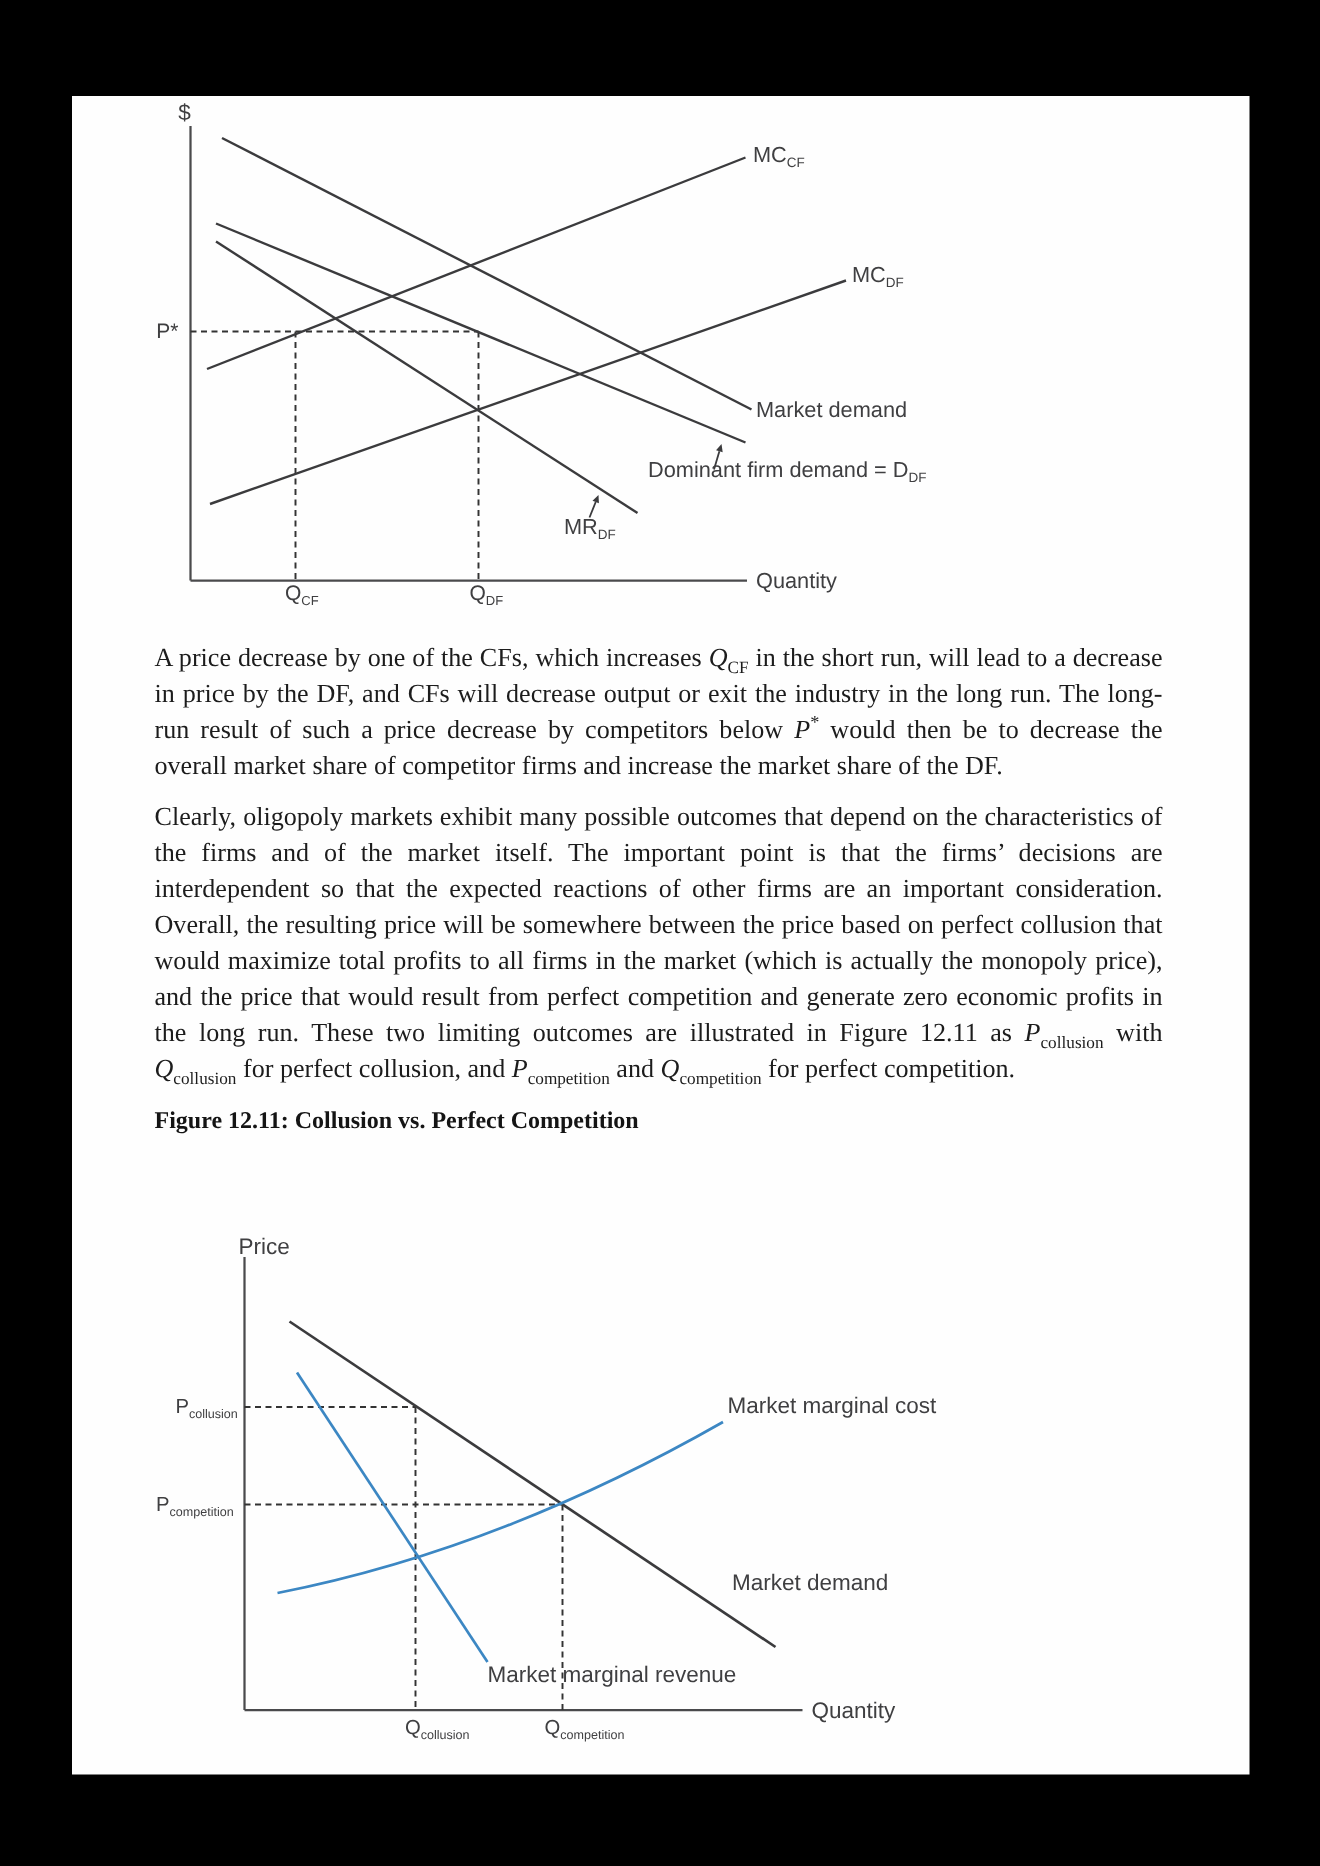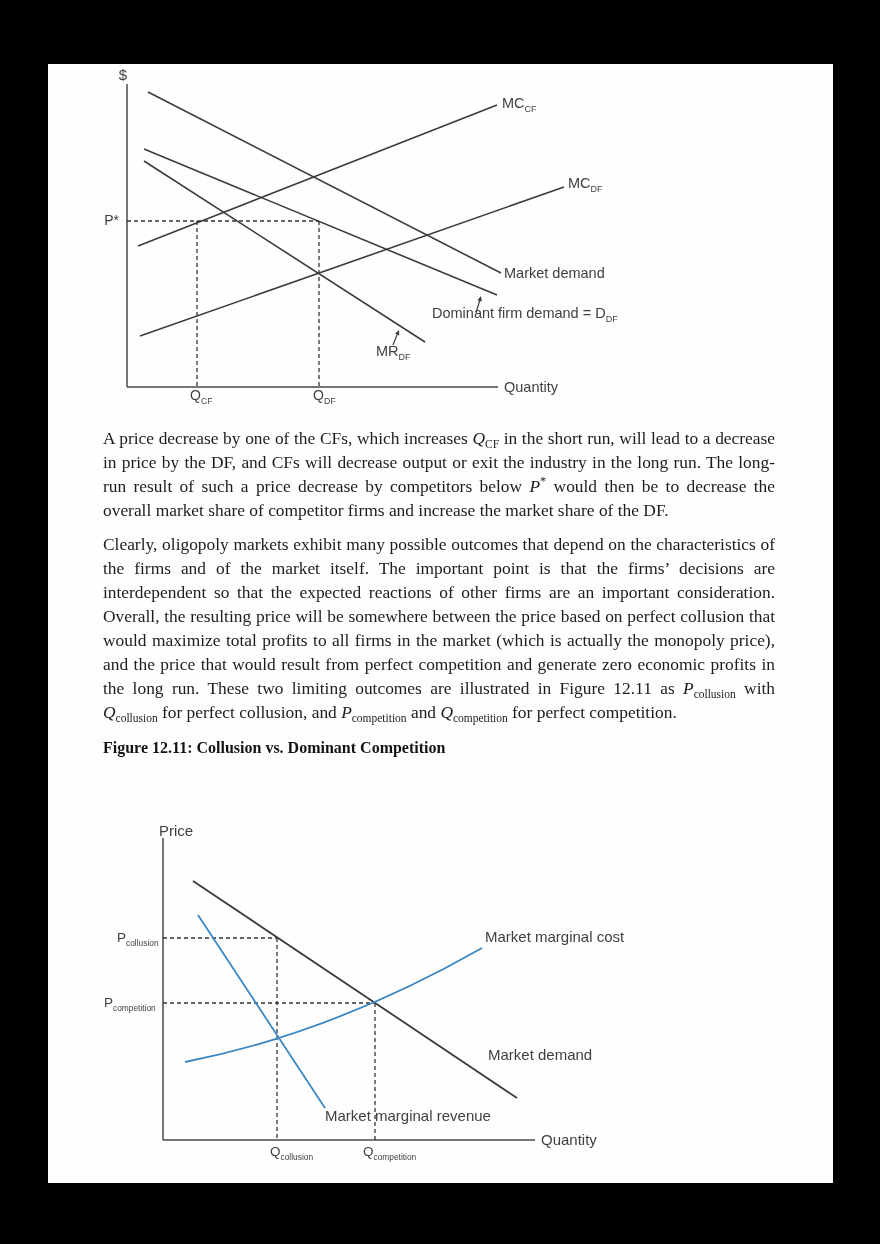--- a/index.html
+++ b/index.html
@@ -47,21 +47,21 @@
         <text x="265" y="336" fill="#3f3f41" font-size="14" text-anchor="start"><tspan>Q</tspan><tspan font-size="8.68" dy="3.5">DF</tspan></text>
         <text x="454" y="44" fill="#3f3f41" font-size="14.5" text-anchor="start"><tspan>MC</tspan><tspan font-size="8.99" dy="3.5">CF</tspan></text>
         <text x="520" y="124" fill="#3f3f41" font-size="14.5" text-anchor="start"><tspan>MC</tspan><tspan font-size="8.99" dy="3.5">DF</tspan></text>
         <text x="456" y="214" fill="#3f3f41" font-size="14.5" text-anchor="start"><tspan>Market demand</tspan></text>
         <text x="384" y="254" fill="#3f3f41" font-size="14.5" text-anchor="start"><tspan>Dominant firm demand = D</tspan><tspan font-size="8.99" dy="3.5">DF</tspan></text>
         <text x="328" y="292" fill="#3f3f41" font-size="14.5" text-anchor="start"><tspan>MR</tspan><tspan font-size="8.99" dy="3.5">DF</tspan></text>
       </svg>
     <div class="textcol">
       <p id="para-1">A price decrease by one of the CFs, which increases <span class="math"><i>Q</i><sub>CF</sub></span> in the short run, will lead to a decrease in price by the DF, and CFs will decrease output or exit the industry in the long run. The long-run result of such a price decrease by competitors below <span class="math"><i>P</i><sup>*</sup></span> would then be to decrease the overall market share of competitor firms and increase the market share of the DF.</p>
       <p id="para-2">Clearly, oligopoly markets exhibit many possible outcomes that depend on the characteristics of the firms and of the market itself. The important point is that the firms’ decisions are interdependent so that the expected reactions of other firms are an important consideration. Overall, the resulting price will be somewhere between the price based on perfect collusion that would maximize total profits to all firms in the market (which is actually the monopoly price), and the price that would result from perfect competition and generate zero economic profits in the long run. These two limiting outcomes are illustrated in Figure 12.11 as <span class="math"><i>P</i><sub>collusion</sub></span> with <span class="math"><i>Q</i><sub>collusion</sub></span> for perfect collusion, and <span class="math"><i>P</i><sub>competition</sub></span> and <span class="math"><i>Q</i><sub>competition</sub></span> for perfect competition.</p>
-      <div class="caption">Figure 12.11: Collusion vs. Dominant Competition</div>
+      <div class="caption">Figure 12.11: Collusion vs. Perfect Competition</div>
     </div>
     <svg id="fig-bottom" class="fig" style="top:756px" width="785" height="363" viewBox="0 0 785 363">
         <line x1="115" y1="18" x2="115" y2="320" stroke="#4a4a4c" stroke-width="1.5"></line>
         <line x1="115" y1="320" x2="487" y2="320" stroke="#4a4a4c" stroke-width="1.5"></line>
         <line x1="115" y1="118" x2="229" y2="118" stroke="#333333" stroke-width="1.3" stroke-dasharray="4 3"></line>
         <line x1="115" y1="183" x2="327" y2="183" stroke="#333333" stroke-width="1.3" stroke-dasharray="4 3"></line>
         <line x1="229" y1="118" x2="229" y2="320" stroke="#333333" stroke-width="1.3" stroke-dasharray="4 3"></line>
         <line x1="327" y1="183" x2="327" y2="320" stroke="#333333" stroke-width="1.3" stroke-dasharray="4 3"></line>
         <line x1="145" y1="61" x2="469" y2="278" stroke="#3b3b3d" stroke-width="1.8"></line>
         <line x1="150" y1="95" x2="277" y2="288" stroke="#3c87c3" stroke-width="1.8"></line>

